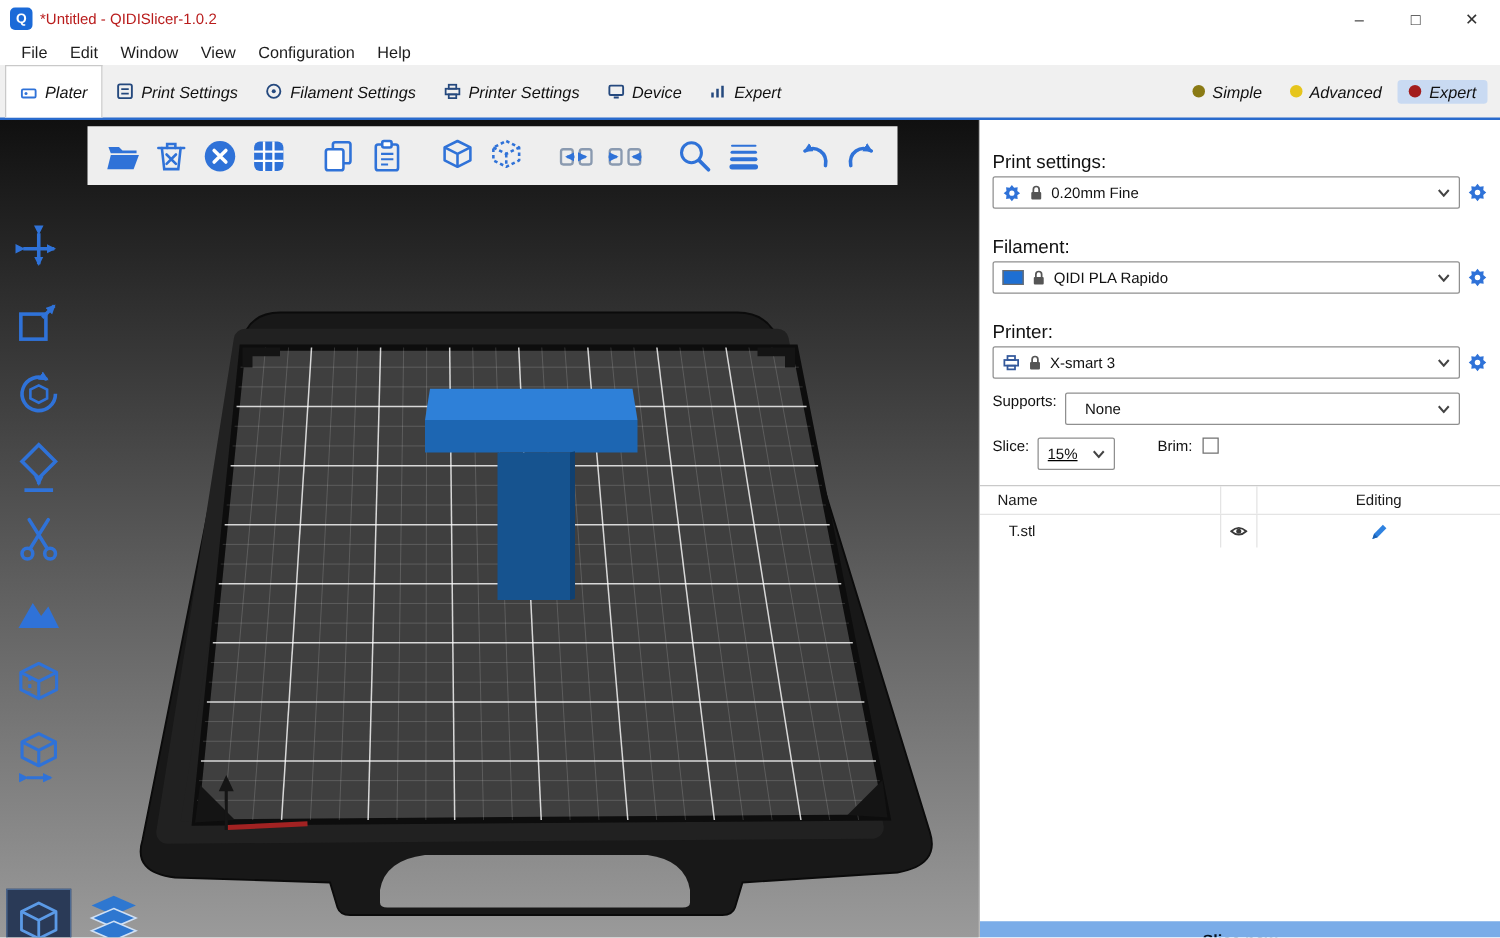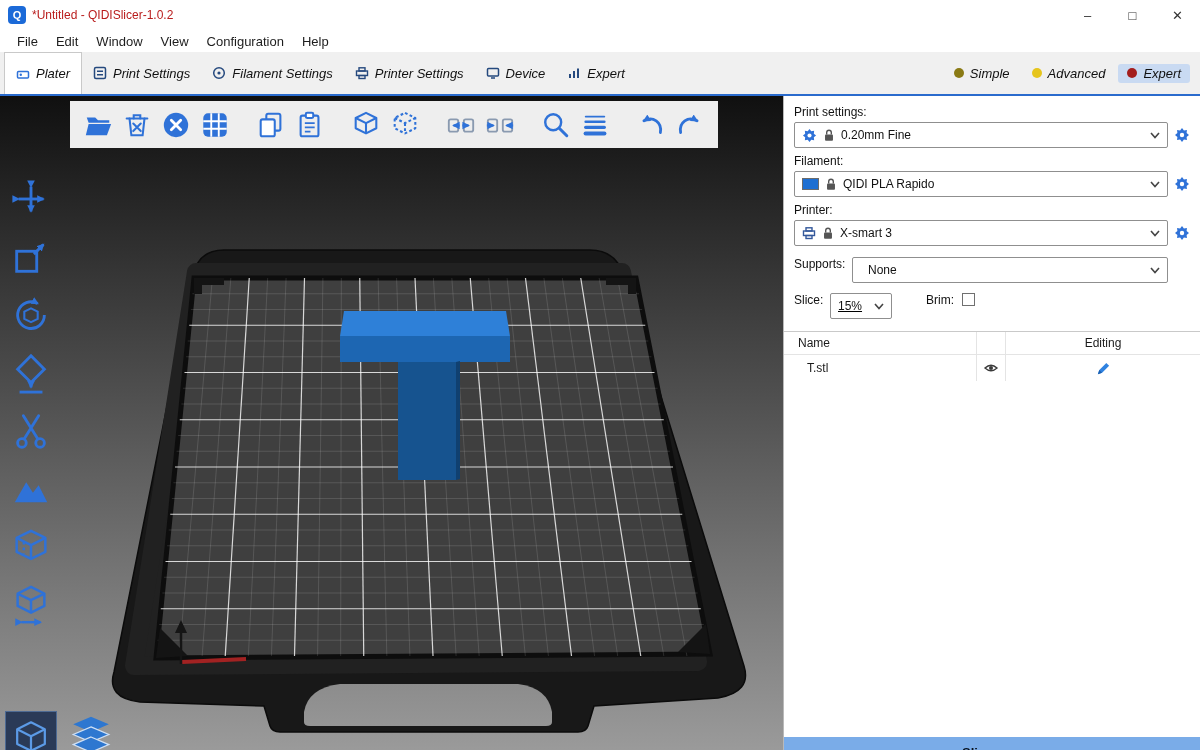--- a/index.html
+++ b/index.html
@@ -44,21 +44,21 @@
   .left-toolbar { position:absolute; left:8px; top:80px; display:flex; flex-direction:column; gap:12px; }
   .lt-btn { width:46px; height:46px; border:none; background:none; display:flex; align-items:center; justify-content:center; cursor:pointer; }
 
   
   .view-switch { position:absolute; left:5px; bottom:5px; display:flex; gap:8px; }
   .vs-btn { width:52px; height:52px; border:none; display:flex; align-items:center; justify-content:center; cursor:pointer; background:transparent; }
   .vs-btn.active { background:#2a3a57; border:1px solid #4d6a93; }
 
   
   .sidebar { width:417px; height:672px; background:#fff; border-left:1px solid #b9b9b9; display:flex; flex-direction:column; padding:7px 8px 0 10px; }
-  .side-label { font-size:12px; color:#111; margin:2px 0 3px; }
+  .side-label { font-size:15px; color:#111; margin:18px 0 3px; }
   .combo-row { display:flex; align-items:center; gap:4px; margin-bottom:4px; }
   .combo { flex:1; height:24px; border:1px solid #8f8f8f; border-radius:2px; background:#fff; display:flex; align-items:center; gap:6px; padding:12px 7px; cursor:pointer; }
   .combo .val { flex:1; font-size:12px; color:#111; white-space:nowrap; overflow:hidden; }
   .chev { flex:none; }
   .gear-btn { width:20px; height:22px; border:none; background:none; display:flex; align-items:center; justify-content:center; cursor:pointer; }
   .swatch { width:17px; height:12px; background:#1e6fd2; border:1px solid #6b6b6b; flex:none; }
 
   .inline-row { display:flex; align-items:flex-start; margin:7px 0 3px; }
   .inline-label { font-size:12px; color:#111; }
   .supports-label { width:58px; }

